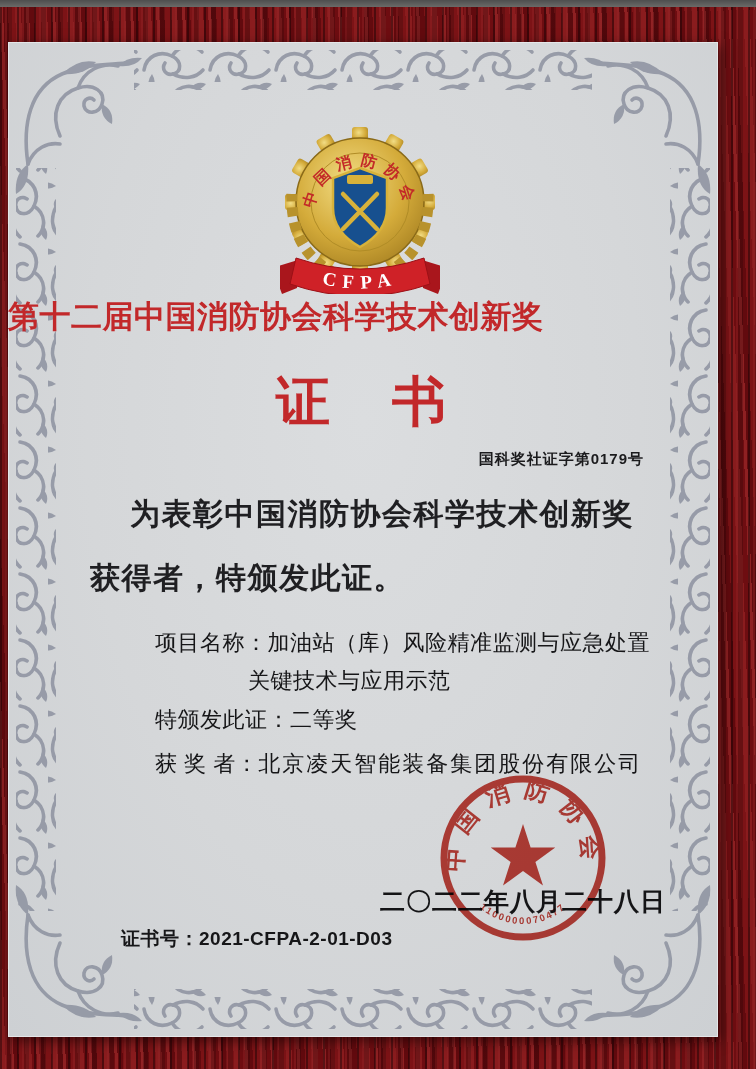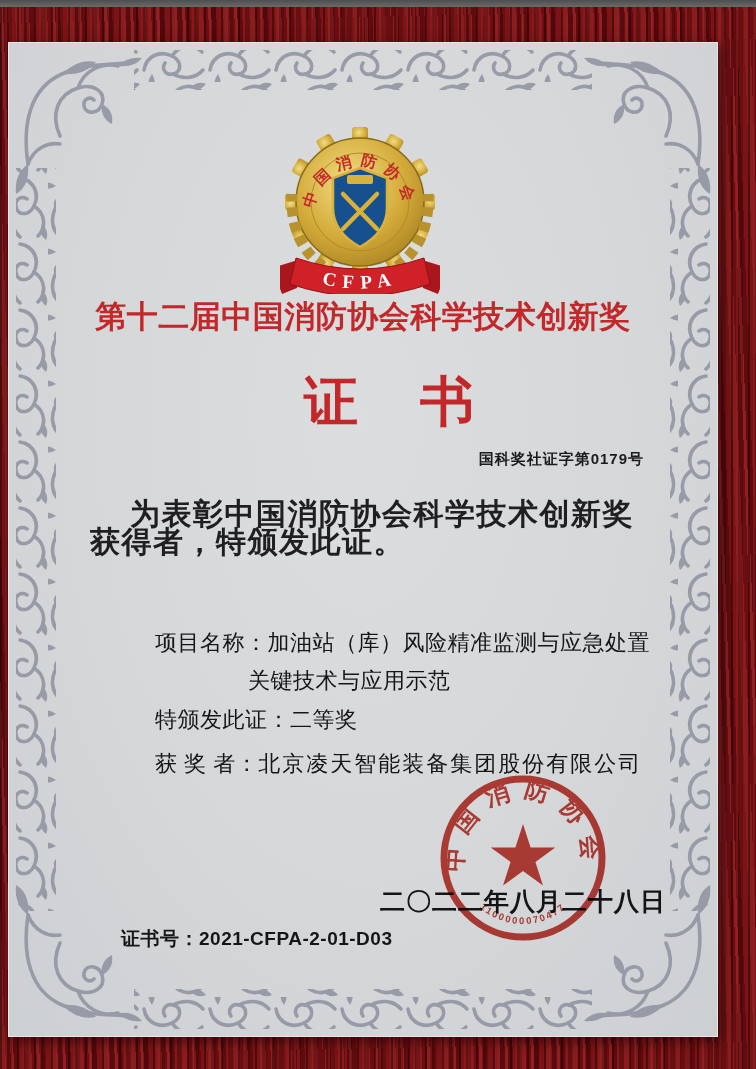--- a/index.html
+++ b/index.html
@@ -17,28 +17,28 @@
   .scan-strip{position:absolute;top:0;left:0;width:756px;height:7px;background:linear-gradient(180deg,#4e4e4e,#6a6a68);}
   .paper{
     position:absolute;left:8px;top:42px;width:710px;height:995px;
     background:radial-gradient(ellipse at 50% 38%, #dbdddf 0%, #d5d7d9 55%, #cdd0d3 100%);
     box-shadow:3px 4px 12px rgba(20,0,0,.6), inset 0 0 0 1px #e4e6e8;
   }
   .ornament{position:absolute;inset:0;width:710px;height:995px;opacity:.78;pointer-events:none;}
   .st{fill:none;stroke:#878c9b;stroke-width:3.6;stroke-linecap:round;}
   .lf{fill:#878c9b;stroke:none;}
   .abs{position:absolute;white-space:nowrap;}
-  .award-title{top:254px;left:0;width:710px;text-align:center;
+  .award-title{top:254px;left:0;width:710px;text-align:left;
     font-family:"Liberation Serif",serif;font-weight:900;font-size:31px;letter-spacing:0.5px;color:#c2282a;}
   .cert-word{top:324px;left:0;width:710px;text-align:center;
-    font-family:"Liberation Serif",serif;font-weight:900;font-size:54px;letter-spacing:4px;color:#c2282a;padding-left:28px;}
+    font-family:"Liberation Serif",serif;font-weight:900;font-size:54px;letter-spacing:4px;color:#c2282a;}
   .serial{top:408px;right:74px;font-weight:700;font-size:15px;color:#1b1b1d;letter-spacing:1px;}
   .bodyline{font-family:"DejaVu Serif",serif;font-weight:700;font-size:30px;color:#1f1f22;letter-spacing:1.5px;}
   .body1{left:122px;top:452px;}
-  .body2{left:82px;top:480px;}
+  .body2{left:82px;top:516px;}
   .field{font-weight:400;font-size:22px;color:#161618;letter-spacing:0.5px;}
   .f1{left:147px;top:586px;}
   .f1b{left:240px;top:624px;}
   .f2{left:147px;top:663px;}
   .f3{left:147px;top:707px;}
   .f3 .val{letter-spacing:2px;}
   .date{left:372px;top:843px;font-weight:700;font-size:25px;color:#141416;letter-spacing:1px;}
   .certno{left:88px;top:884px;font-weight:700;font-size:19px;color:#161618;letter-spacing:0.5px;margin-left:25px;}
   .emblem{position:absolute;left:272px;top:80px;width:160px;height:172px;}
   .emArcT{font-family:"Liberation Serif",serif;font-weight:900;font-size:15.5px;fill:#c32a28;letter-spacing:7.5px;}

